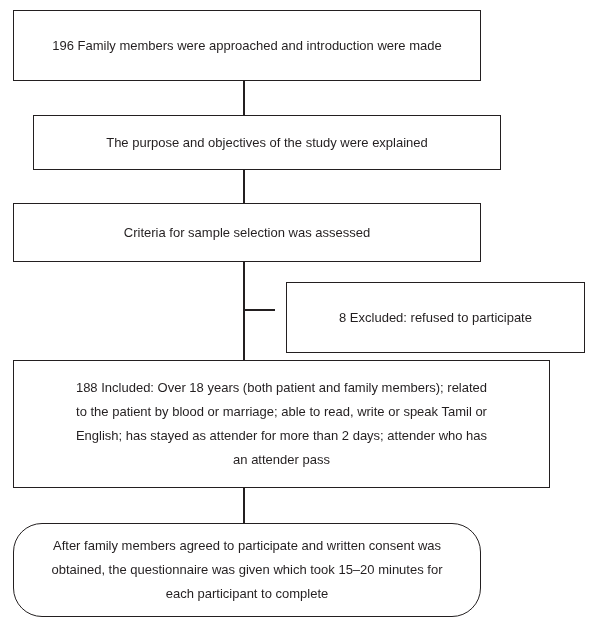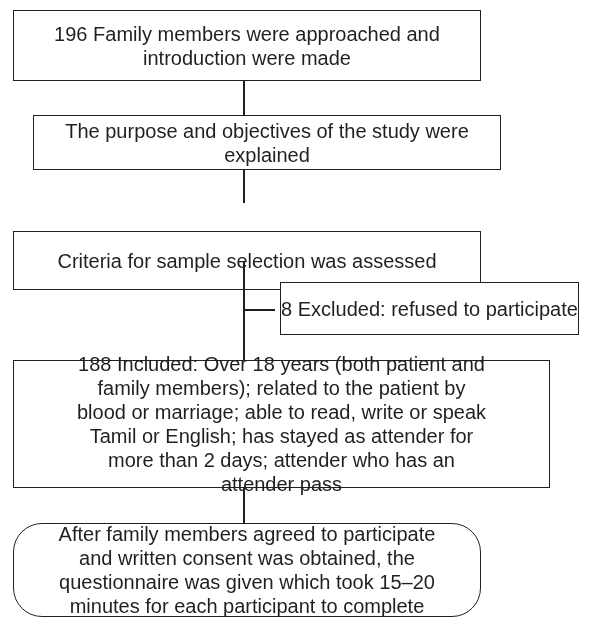--- a/index.html
+++ b/index.html
@@ -18,35 +18,35 @@
   }
   .flow-box {
     position: absolute;
     box-sizing: border-box;
     border: 1.5px solid #231f20;
     background: #ffffff;
     display: flex;
     align-items: center;
     justify-content: center;
     text-align: center;
-    font-size: 20px;
+    font-size: 13px;
     line-height: 24px;
   }
   .flow-box p {
     margin: 0;
   }
   .connector {
     position: absolute;
     background: #231f20;
   }
   
   .box-approached { left: 13px; top: 10px;  width: 468px; height: 71px; }
   .box-purpose    { left: 13px; top: 115px; width: 468px; height: 55px; margin-left: 20px; }
-  .box-criteria   { left: 13px; top: 203px; width: 468px; height: 59px; margin-top: 28px; }
-  .box-excluded   { left: 280px; top: 282px; width: 299px; height: 53px; }
+  .box-criteria   { left: 13px; top: 203px; width: 468px; height: 59px; }
+  .box-excluded   { left: 286px; top: 282px; width: 299px; height: 71px; }
   .box-included   { left: 13px; top: 360px; width: 537px; height: 128px; }
   .box-consent    { left: 13px; top: 523px; width: 468px; height: 94px; border-radius: 29px; }
   
   .box-approached p { max-width: 420px; }
   .box-included  p { max-width: 415px; }
   .box-consent   p { max-width: 415px; }
   
   .conn-v1 { left: 243px; top: 81px;  width: 1.5px; height: 34px; }
   .conn-v2 { left: 243px; top: 170px; width: 1.5px; height: 33px; }
   .conn-v3 { left: 243px; top: 262px; width: 1.5px; height: 98px; }

